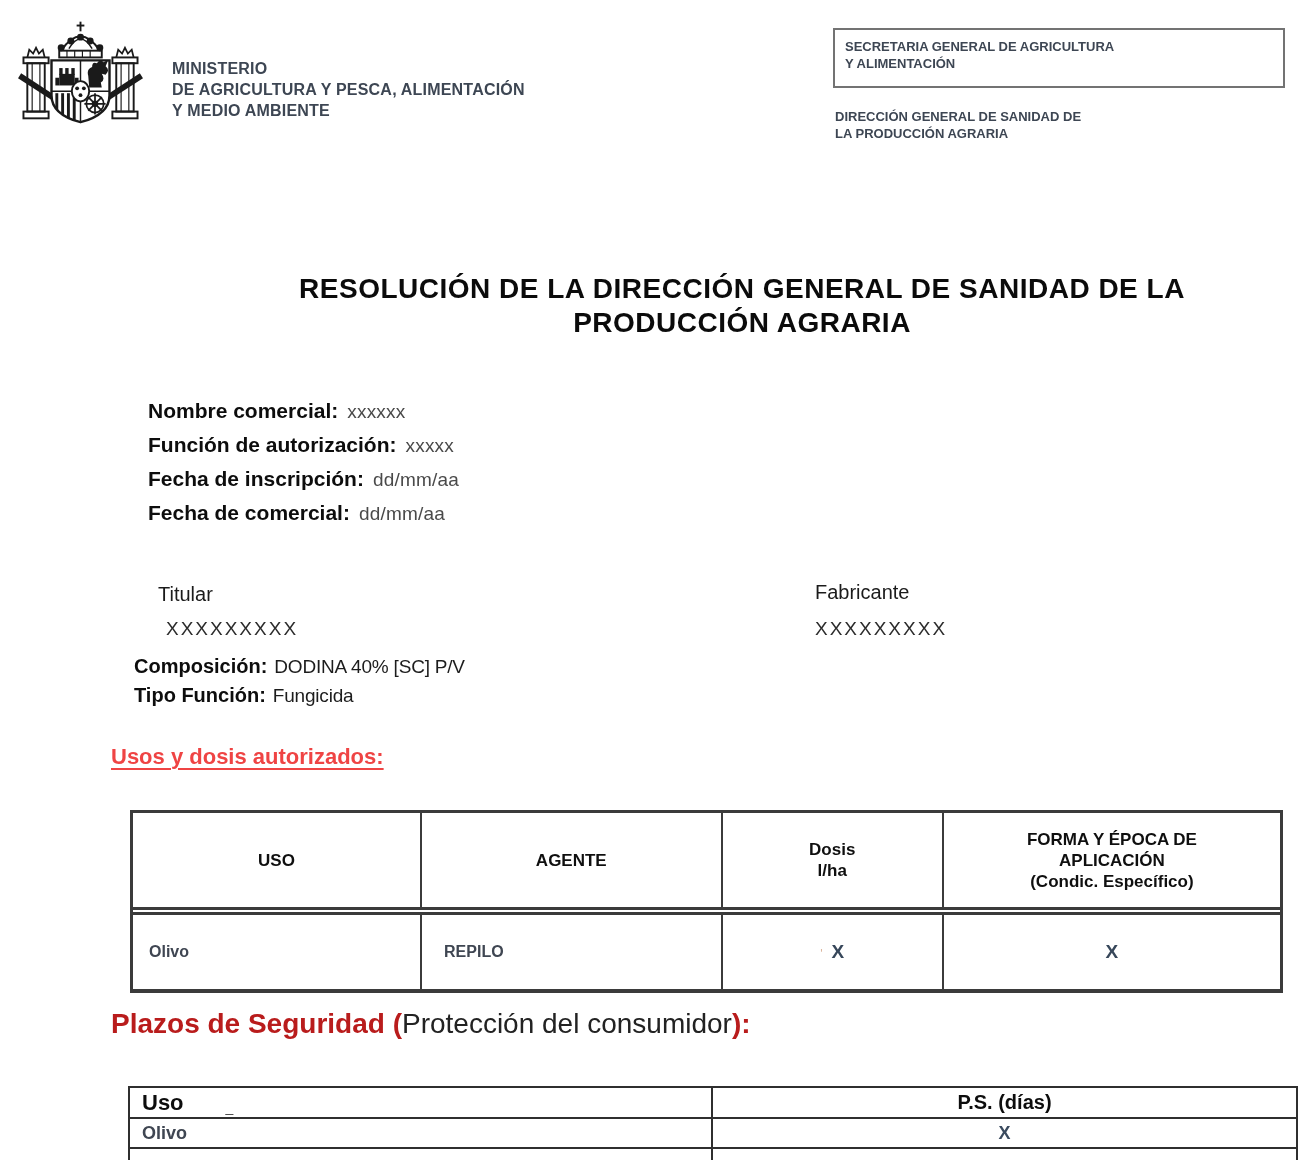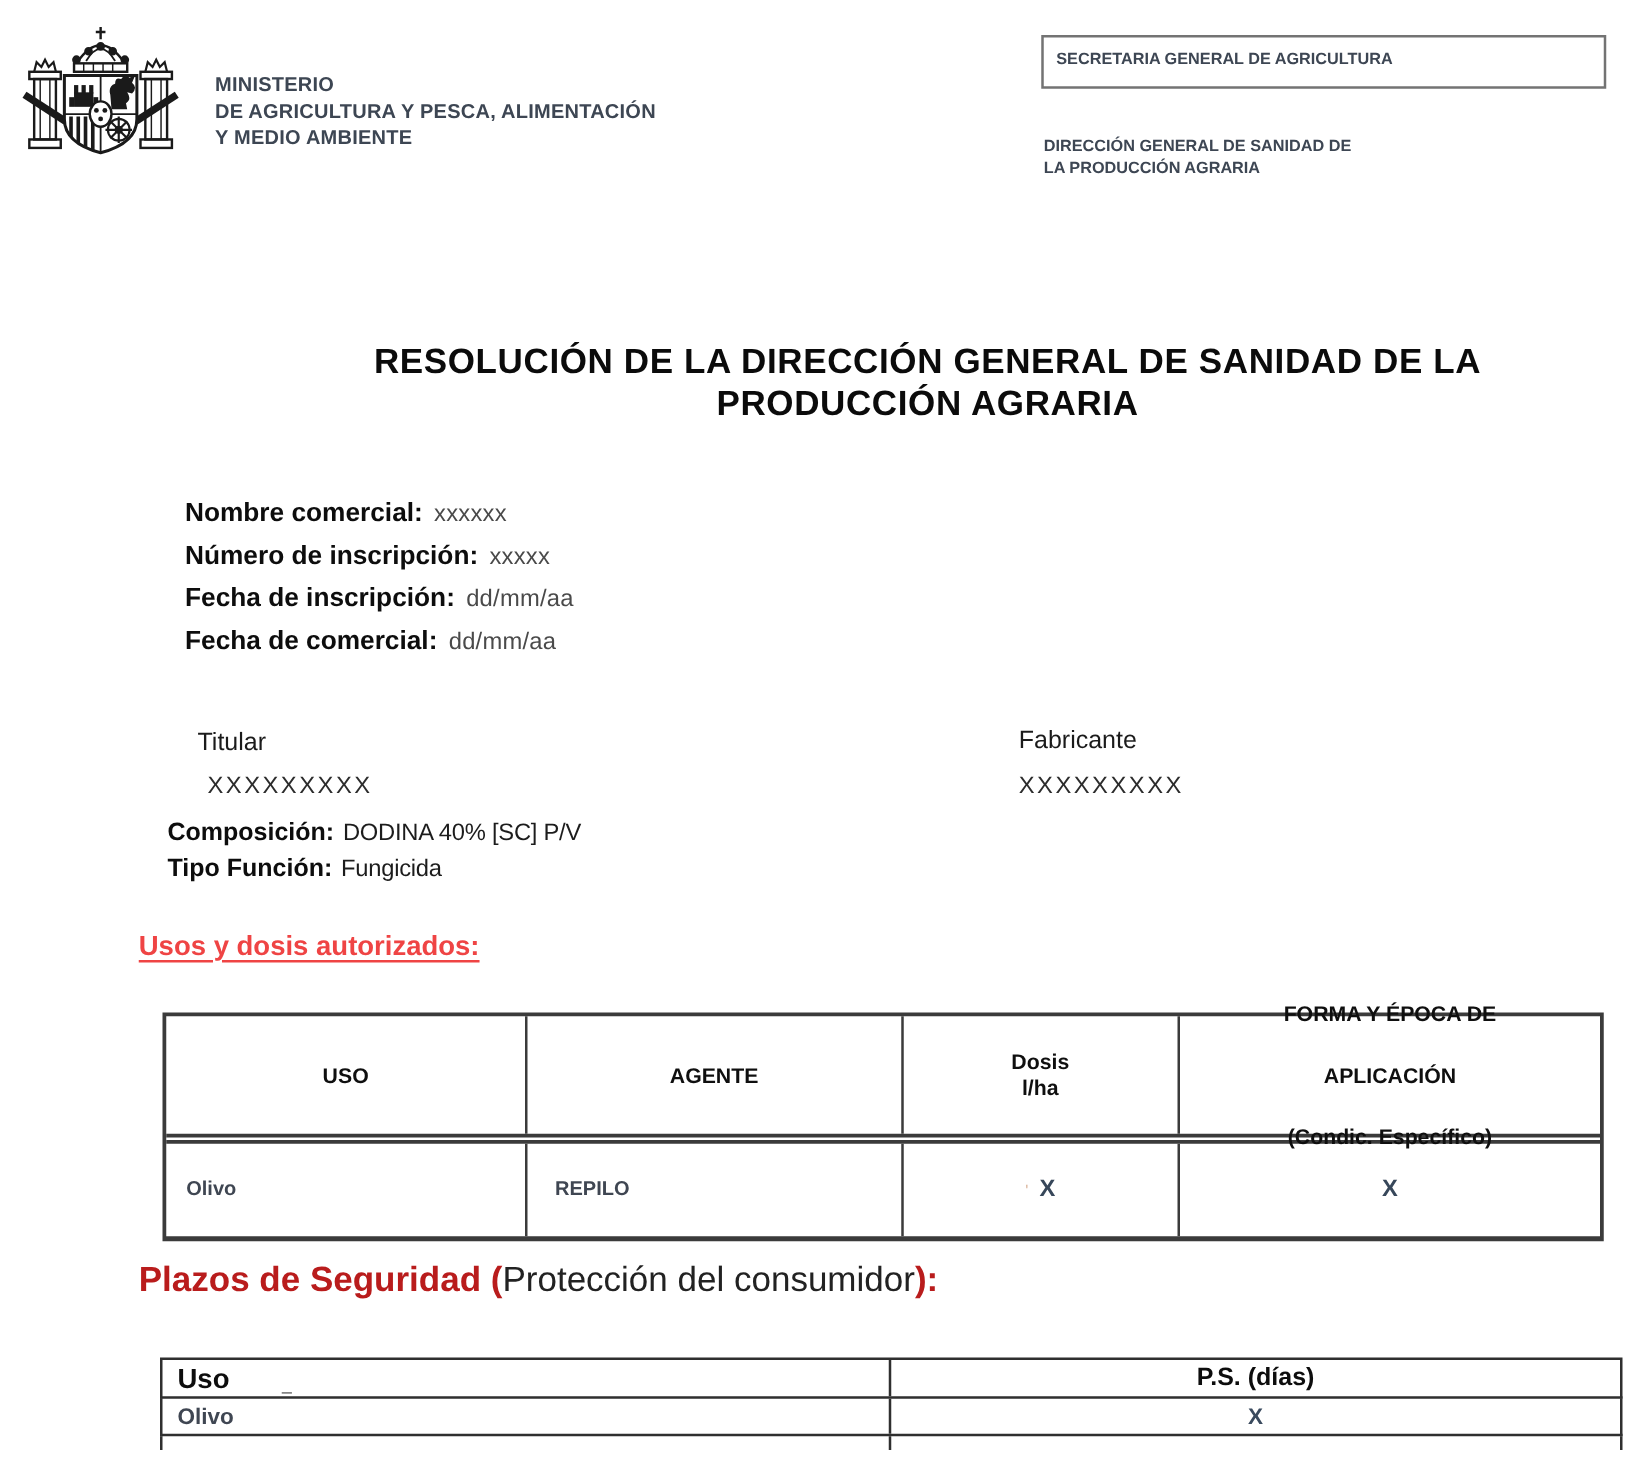--- a/index.html
+++ b/index.html
@@ -41,21 +41,21 @@
   .uses-heading{left:111px;top:744px;font-size:22px;font-weight:bold;color:#ef4444;
                 text-decoration:underline;text-decoration-thickness:2px;text-underline-offset:4px;}
 
   .t1{left:130px;top:810px;width:1153px;border:3px solid #3b3b3b;border-bottom-width:4px;
       box-sizing:border-box;background:#fff;}
   .t1-head{display:flex;height:94px;border-bottom:8px double #3b3b3b;}
   .t1-body{display:flex;height:74px;align-items:center;}
   .t1 .c{box-sizing:border-box;border-right:2px solid #3b3b3b;height:100%;
          display:flex;flex-direction:column;justify-content:center;}
   .t1 .c:last-child{border-right:none;}
-  .t1 .c1{width:25.2%;} .t1 .c2{width:26.2%;} .t1 .c3{width:19.3%;} .t1 .c4{width:29.3%;gap:28px;}
+  .t1 .c1{width:25.2%;} .t1 .c2{width:26.2%;} .t1 .c3{width:19.3%;} .t1 .c4{width:29.3%;}
   .t1-head .c{text-align:center;font-weight:bold;font-size:17px;line-height:21px;color:#0f0f0f;}
   .t1-body .c{justify-content:center;}
   .cell-uso{padding-left:16px;font-weight:bold;font-size:16px;color:#3f4652;}
   .cell-agente{padding-left:22px;font-weight:bold;font-size:16px;color:#3f4652;}
   .cell-center{text-align:center;font-weight:bold;font-size:19px;color:#37475a;}
   .tick{font-size:13px;color:#c98f6a;opacity:.65;margin-right:9px;font-weight:normal;}
 
   
   .safety-heading{left:111px;top:1008px;font-size:28px;color:#1a1a1a;white-space:nowrap;}
   .safety-heading b{color:#b91c1c;}
@@ -161,38 +161,39 @@
 </div>
 
 <div class="abs ministry">
   <div>MINISTERIO</div>
   <div>DE AGRICULTURA Y PESCA, ALIMENTACIÓN</div>
   <div>Y MEDIO AMBIENTE</div>
 </div>
 
 <div class="abs secbox">
   <div>SECRETARIA GENERAL DE AGRICULTURA</div>
+  <div>Y ALIMENTACIÓN</div>
 </div>
 
 <div class="abs dirgen">
   <div>DIRECCIÓN GENERAL DE SANIDAD DE</div>
   <div>LA PRODUCCIÓN AGRARIA</div>
 </div>
 
 <div class="abs doc-title">
   <div>RESOLUCIÓN DE LA DIRECCIÓN GENERAL DE SANIDAD DE LA</div>
   <div>PRODUCCIÓN AGRARIA</div>
 </div>
 
 <div class="abs fields">
   <div class="field-line">
     <span class="field-label"><span>Nombre comercial</span><span>:</span></span><span class="field-value">xxxxxx</span>
   </div>
   <div class="field-line">
-    <span class="field-label"><span>Número de inscripción</span><span>:</span></span><span class="field-value">xxxxx</span>
+    <span class="field-label"><span>Función de autorización</span><span>:</span></span><span class="field-value">xxxxx</span>
   </div>
   <div class="field-line">
     <span class="field-label"><span>Fecha de inscripción</span><span>:</span></span><span class="field-value">dd/mm/aa</span>
   </div>
   <div class="field-line">
     <span class="field-label"><span>Fecha de comercial</span><span>:</span></span><span class="field-value">dd/mm/aa</span>
   </div>
 </div>
 
 <div class="abs titular-label">Titular</div>

